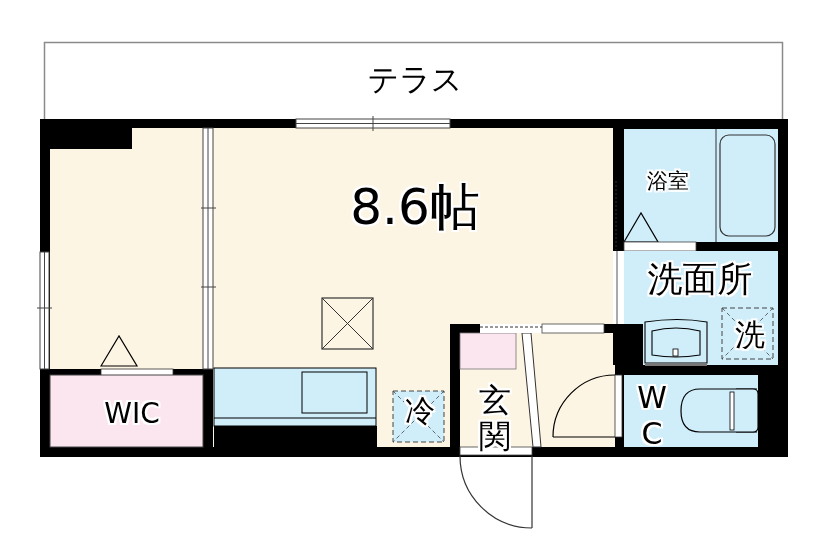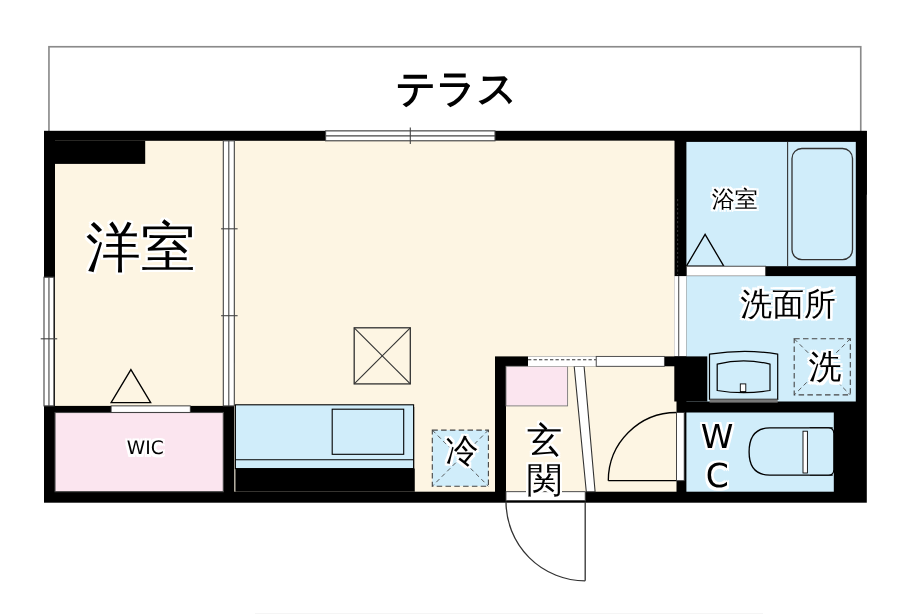--- a/index.html
+++ b/index.html
@@ -1,26 +1,26 @@
 <!DOCTYPE html>
 <html><head>
 <meta charset="utf-8">
 <style>
   html, body { margin: 0; padding: 0; background: #ffffff; }
   body { width: 834px; height: 558px; overflow: hidden; position: relative; font-family: "DejaVu Sans", "Liberation Sans", sans-serif; }
   #plan { position: absolute; left: 0; top: 0; width: 834px; height: 558px; }
   .lbl { position: absolute; color: #000; text-align: center; white-space: nowrap; line-height: 1;
          text-shadow: 2px 0 0 #fff, -2px 0 0 #fff, 0 2px 0 #fff, 0 -2px 0 #fff, 2px 2px 0 #fff, -2px -2px 0 #fff, 2px -2px 0 #fff, -2px 2px 0 #fff; }
-  .terrace-label { left: 330px; top: 64px; width: 170px; font-size: 36px; text-shadow: none; font-weight: bold; }
+  .terrace-label { left: 330px; top: 64px; width: 170px; font-size: 31px; text-shadow: none; }
   .ldk-label { left: 330px; top: 178px; width: 170px; font-size: 50px; line-height: 58px; }
   .yoshitsu-label { left: 58px; top: 195px; width: 140px; font-size: 50px; line-height: 60px; }
   .bath-label { left: 628px; top: 171px; width: 80px; font-size: 21px; }
-  .washroom-label { left: 640px; top: 262px; width: 120px; font-size: 29px; text-align: right; }
+  .washroom-label { left: 640px; top: 262px; width: 120px; font-size: 35px; }
   .wash-mark { left: 726px; top: 320px; width: 48px; font-size: 30px; }
-  .wic-label { left: 72px; top: 400px; width: 120px; font-size: 17px; }
+  .wic-label { left: 72px; top: 400px; width: 120px; font-size: 28px; }
   .fridge-mark { left: 396px; top: 396px; width: 48px; font-size: 30px; }
   .genkan-label { left: 470px; top: 382px; width: 50px; font-size: 32px; line-height: 36px; white-space: normal; }
   .wc-label { left: 632px; top: 380px; width: 40px; font-size: 30px; line-height: 36px; white-space: normal; }
 </style>
 </head>
 <body>
 
 <svg id="plan" viewBox="0 0 834 558" xmlns="http://www.w3.org/2000/svg">
 
   <g>
@@ -139,24 +139,24 @@
   <g>
     <path d="M 757 389 L 700 389 Q 681 389 681 411 Q 681 432 700 432 L 757 432" fill="#d0edfa" stroke="#000" stroke-width="1.2"></path>
     <path d="M 736 389 L 753 389 Q 758 389 758 394 L 758 427 Q 758 432 753 432 L 736 432" fill="#d0edfa" stroke="#000" stroke-width="1.1"></path>
     <rect x="730" y="392" width="4" height="38" fill="#fff" stroke="#000" stroke-width="0.8"></rect>
   </g>
 </svg>
 
 <div class="lbl terrace-label">テラス</div>
 
 <div class="lbl ldk-label">
+  <div>8.6帖</div>
 </div>
 
 <div class="lbl yoshitsu-label">
-  <div>洋室</div>
 </div>
 
 <div class="lbl bath-label">浴室</div>
 <div class="lbl washroom-label">洗面所</div>
 <div class="lbl wash-mark">洗</div>
 <div class="lbl wic-label">WIC</div>
 <div class="lbl fridge-mark">冷</div>
 
 <div class="lbl genkan-label">
   <div>玄</div>

